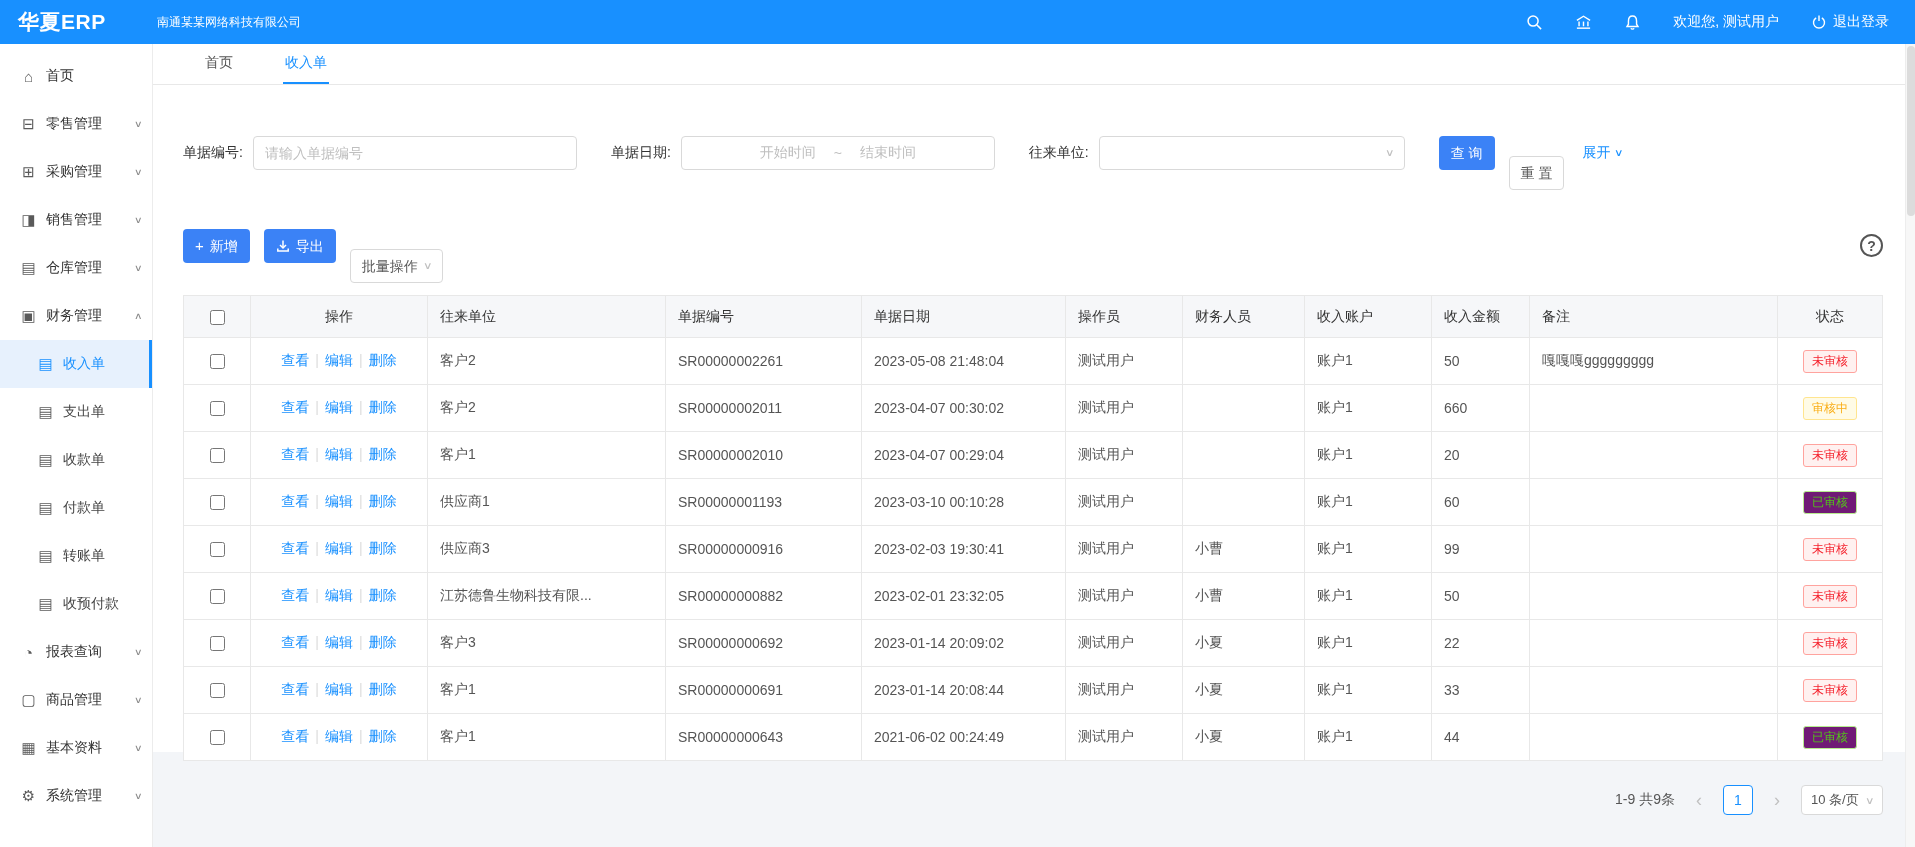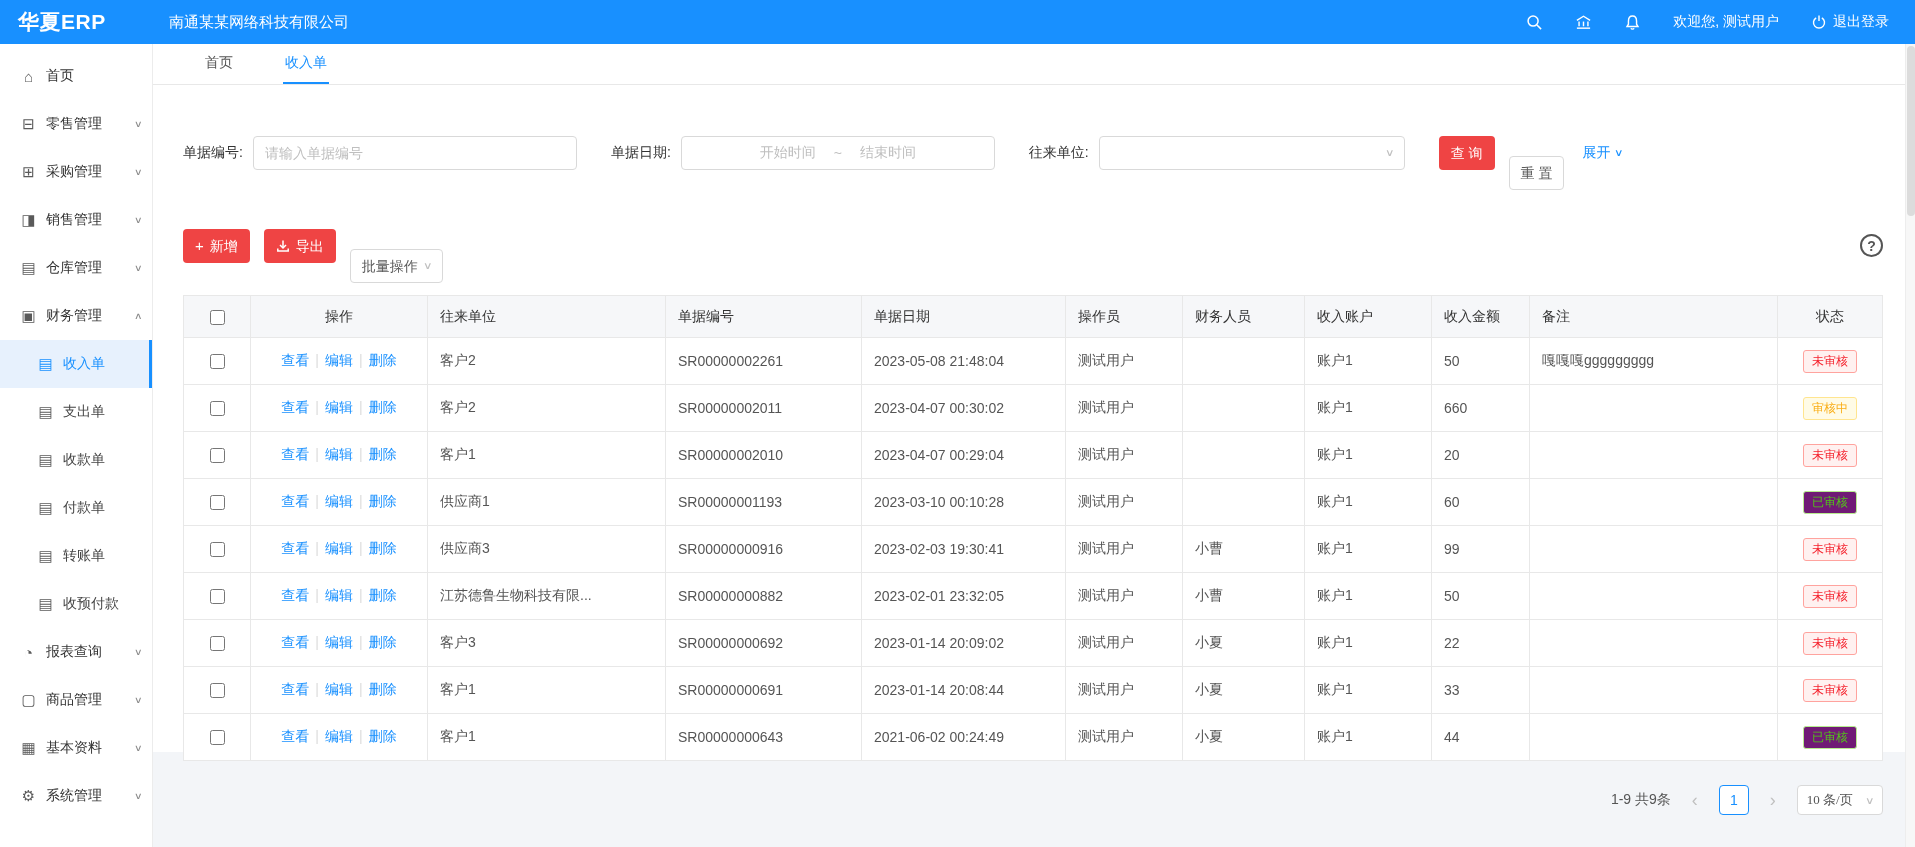--- a/index.html
+++ b/index.html
@@ -4,21 +4,21 @@
 <style>
   * { box-sizing: border-box; margin: 0; padding: 0; }
   html,body { width: 1915px; height: 847px; overflow: hidden; }
   body {
     font-family: "Liberation Sans", "DejaVu Sans", sans-serif;
     font-size: 14px; color: #333; background: #fff;
   }
   
   .topbar { height: 44px; background: #1890ff; display: flex; align-items: center; color: #fff; }
   .logo { width: 153px; padding-left: 18px; font-size: 21px; font-weight: 700; letter-spacing: .5px; }
-  .company { font-size: 15px; margin-left: 16px; }
+  .company { font-size: 12px; margin-left: 4px; }
   .topbar-right { margin-left: auto; display: flex; align-items: center; gap: 32px; padding-right: 26px; font-size: 14px; }
   .tb-icon { display: inline-flex; align-items: center; cursor: pointer; }
   .tb-icon svg { display: block; }
   .logout { display: inline-flex; align-items: center; gap: 6px; cursor: pointer; }
   
   .main { display: flex; height: 803px; }
   .sidebar { width: 153px; background: #fff; border-right: 1px solid #ececec; padding-top: 8px; flex: none; overflow: hidden; }
   .menu-item, .submenu-item { height: 48px; display: flex; align-items: center; padding: 0 10px 0 20px; cursor: pointer; color: #333; white-space: nowrap; }
   .submenu-item { padding-left: 37px; color: #444; }
   .mi-icon { width: 17px; margin-right: 9px; color: #5a5a5a; font-size: 15px; text-align: center; flex: none; }
@@ -38,21 +38,21 @@
   .f-label { color: #333; margin-right: 10px; flex: none; }
   .f-input { width: 324px; height: 34px; border: 1px solid #d9d9d9; border-radius: 4px; padding: 0 11px; font-size: 14px; color: #333; outline: none; font-family: inherit; }
   .f-input::placeholder { color: #bfbfbf; }
   .date-range { width: 314px; height: 34px; border: 1px solid #d9d9d9; border-radius: 4px; display: flex; align-items: center; justify-content: center; gap: 18px; color: #bfbfbf; cursor: pointer; }
   .select { width: 306px; height: 34px; border: 1px solid #d9d9d9; border-radius: 4px; display: flex; align-items: center; justify-content: flex-end; padding-right: 10px; cursor: pointer; }
   .chev { font-size: 10px; color: #bfbfbf; transform: scaleX(1.3); }
   .chev.blue { color: #1890ff; }
   .ml34 { margin-left: 34px; } .ml30 { margin-left: 34px; } .ml14 { margin-left: 14px; } .ml18 { margin-left: 18px; }
   
   .btn { height: 34px; border-radius: 4px; border: 1px solid transparent; padding: 0 11px; font-size: 14px; cursor: pointer; display: inline-flex; align-items: center; gap: 6px; font-family: inherit; line-height: 1; }
-  .btn-primary { background: #ef4444; color: #fff; }
+  .btn-primary { background: #3b82f6; color: #fff; }
   .btn-default { background: #fff; border-color: #d9d9d9; color: #595959; margin-top: 41px; }
   .btn-ic { display: inline-flex; align-items: center; font-size: 15px; }
   .expand-link { color: #1890ff; cursor: pointer; display: inline-flex; align-items: center; gap: 5px; }
   
   .toolbar { margin-top: 18px; display: flex; align-items: center; gap: 14px; }
   .help { margin-left: auto; width: 23px; height: 23px; border: 2px solid #555; border-radius: 50%; color: #555; display: inline-flex; align-items: center; justify-content: center; font-size: 14px; font-weight: 700; cursor: pointer; }
   
   table.grid { margin-top: 12px; width: 100%; border-collapse: collapse; table-layout: fixed; padding-left: 8px; }
   .grid th, .grid td { border: 1px solid #e8e8e8; padding: 0 12px; white-space: nowrap; overflow: hidden; text-overflow: ellipsis; text-align: left; }
   .grid th { background: #f6f7f9; height: 42px; font-weight: 500; color: #333; }
@@ -64,21 +64,21 @@
   .op-link { color: #1890ff; text-decoration: none; cursor: pointer; }
   .op-sep { color: #dcdcdc; margin: 0 6px; }
   .badge { display: inline-block; padding: 3px 8px; font-size: 12px; line-height: 1.25; border-radius: 3px; border: 1px solid; }
   .st-unaudited { color: #f5222d; background: #fff1f0; border-color: #ffa39e; }
   .st-auditing  { color: #faad14; background: #fffbe6; border-color: #ffe58f; }
   .st-audited   { color: #52c41a; background: #701a75; border-color: #b7eb8f; }
   
   .pagination { margin-top: 24px; display: flex; align-items: center; justify-content: flex-end; gap: 10px; color: #555; }
   .pg-btn { width: 28px; height: 30px; display: inline-flex; align-items: center; justify-content: center; color: #c0c0c0; font-size: 18px; cursor: pointer; }
   .pg-num { min-width: 30px; height: 30px; border: 1px solid #1890ff; border-radius: 4px; color: #1890ff; background: #fff; display: inline-flex; align-items: center; justify-content: center; cursor: pointer; }
-  .pg-size { height: 30px; border: 1px solid #d9d9d9; border-radius: 4px; background: #fff; padding: 0 9px; display: inline-flex; align-items: center; gap: 13px; cursor: pointer; font-size: 13px; color: #555; font-family: Liberation Serif, serif; }
+  .pg-size { height: 30px; border: 1px solid #d9d9d9; border-radius: 4px; background: #fff; padding: 0 9px; display: inline-flex; align-items: center; gap: 7px; cursor: pointer; font-size: 13px; color: #555; }
   
   .v-scroll { position: absolute; right: 0; top: 0; bottom: 0; width: 10px; background: #f7f7f7; border-left: 1px solid #ededed; }
   .v-thumb { width: 8px; height: 170px; margin: 2px auto 0; background: #dcdcdc; border-radius: 4px; }
 </style>
 </head>
 <body>
 
 <div class="app">
 
   <header class="topbar">

